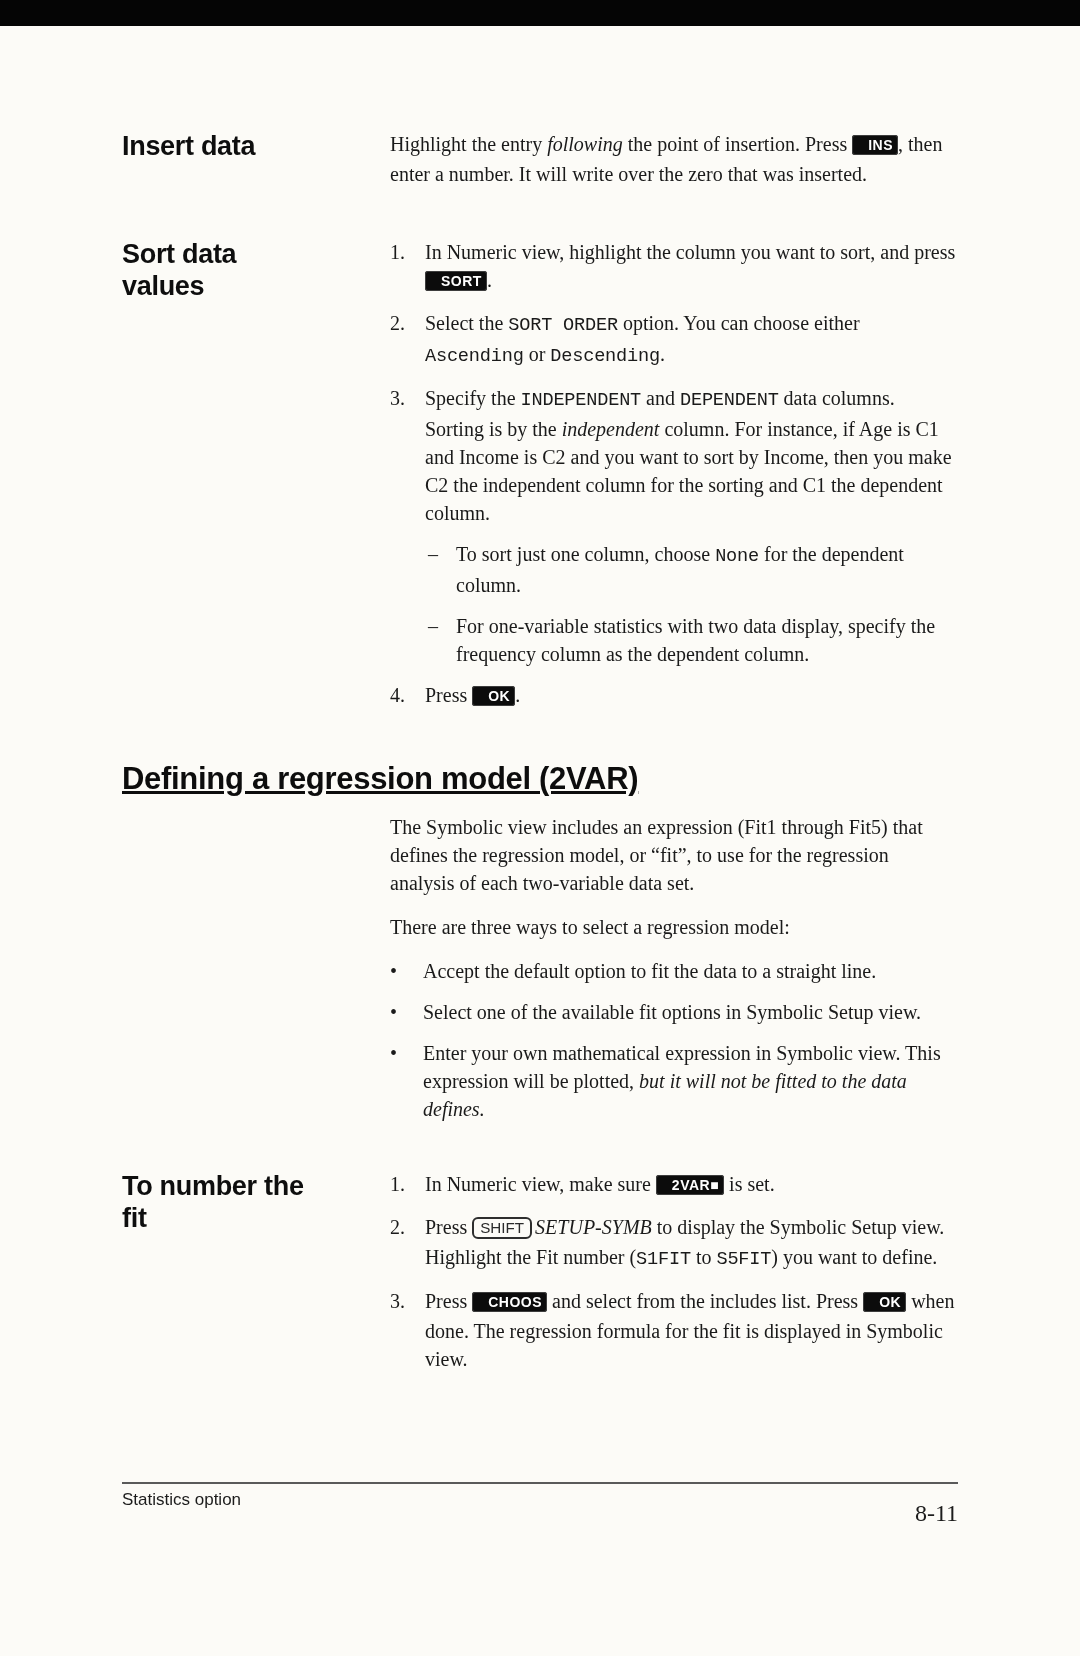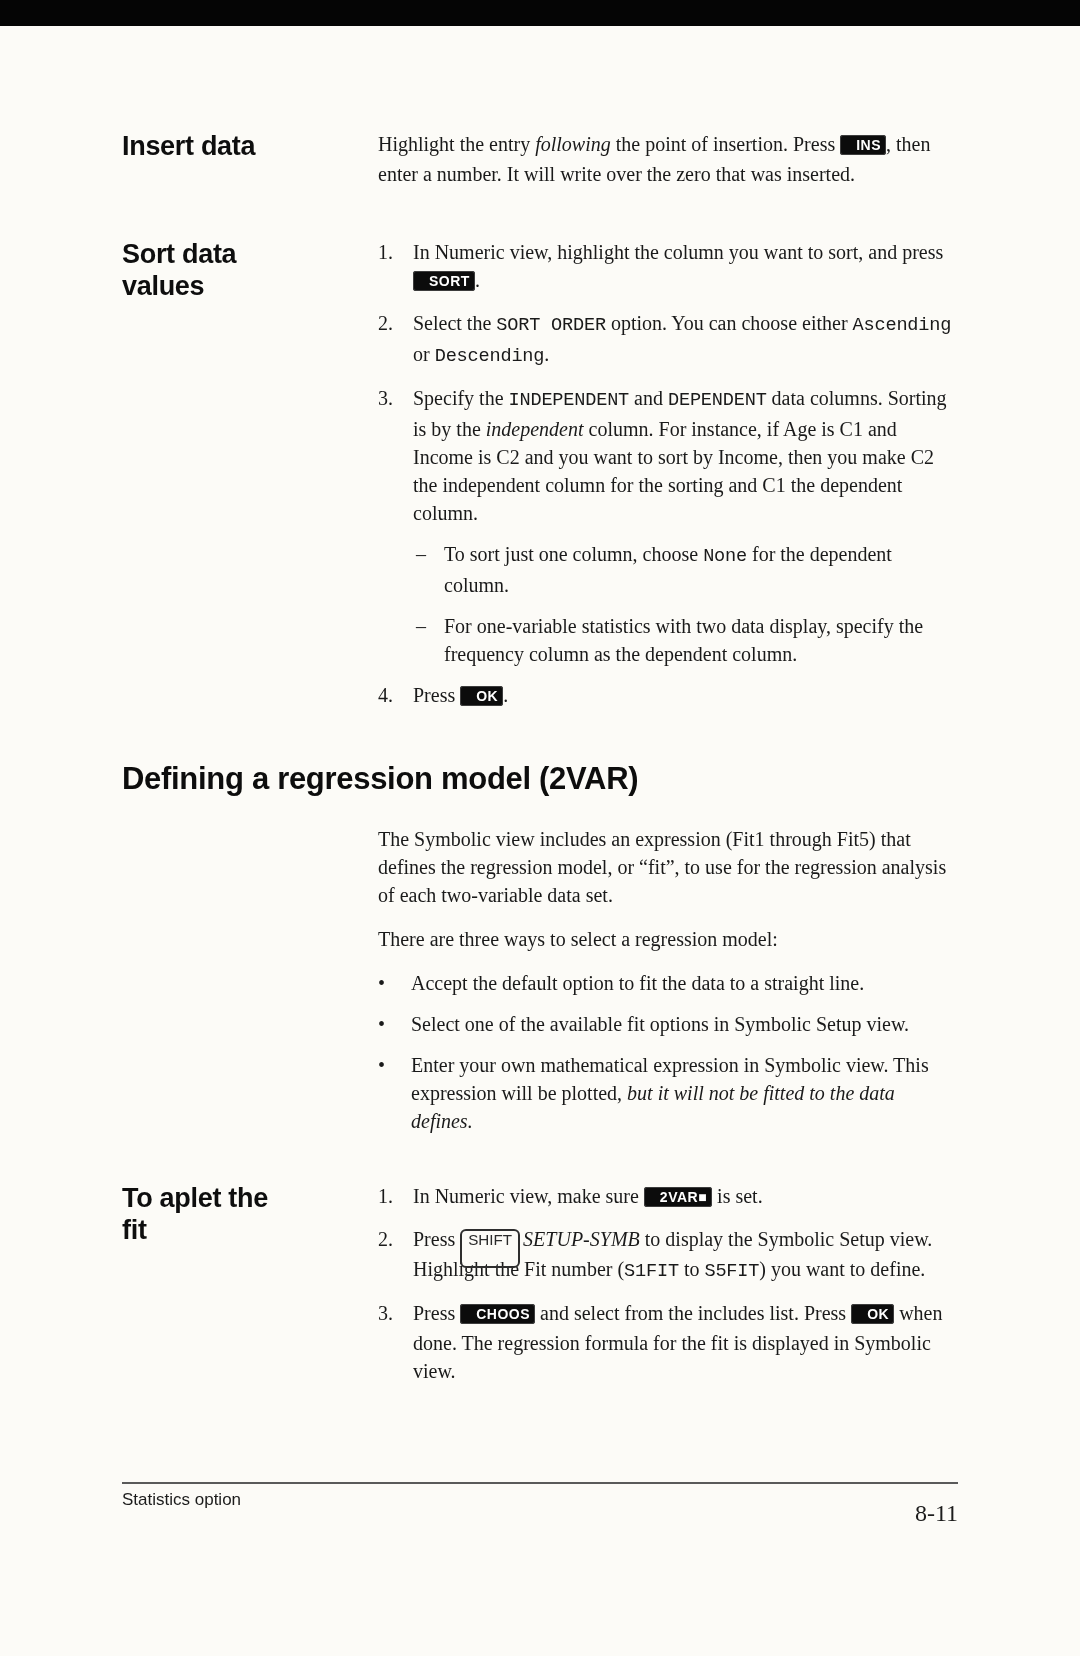--- a/index.html
+++ b/index.html
@@ -22,50 +22,51 @@
   .sidehead {
     font-family:"Liberation Sans", sans-serif;
     font-weight:bold; font-size:27px; line-height:1.18;
     letter-spacing:-0.3px; color:#0e0e0e;
     padding-top:1px;
   }
   .bighead {
     font-family:"Liberation Sans", sans-serif;
     font-weight:bold; font-size:31px; line-height:1.12;
     letter-spacing:-0.3px; color:#0d0d0d;
-    margin:38px 0 28px 0;
+    margin:38px 0 16px 0;
+    text-decoration:underline;
   }
   .body {
     font-family:"Liberation Serif", serif;
     font-size:20px; line-height:28px;
   }
   .para { margin:0 0 16px 0; }
   .numitem { display:grid; grid-template-columns:35px 1fr; margin:0 0 13px 0; }
   .subitem { display:grid; grid-template-columns:28px 1fr; margin:13px 0 13px 38px; }
   .bullitem { display:grid; grid-template-columns:33px 1fr; margin:0 0 13px 0; }
   .num, .marker { font-family:"Liberation Serif", serif; }
-  .sec { margin-bottom:34px; }
+  .sec { margin-bottom:34px;gap:12px; }
 
   
   .run.i { font-style:italic; }
   .run.m { font-family:"Liberation Mono", monospace; font-size:0.93em; letter-spacing:-0.2px; }
   .run.b {
     font-family:"Liberation Sans", sans-serif;
     font-weight:bold; font-size:0.70em;
     background:#0c0c0c; color:#ffffff;
     padding:2px 5px 2px 16px; border-radius:3px;
     box-shadow:inset 0 0 0 1px #3d3d3d;
     letter-spacing:0.5px; white-space:nowrap;
     position:relative; top:-1px;
   }
   .run.k {
     font-family:"Liberation Sans", sans-serif;
     font-size:0.76em; color:#2a2a2a;
     border:2px solid #2e2e2e; border-radius:6px;
-    padding:0 6px 18px 6px; white-space:nowrap;
+    padding:0 6px 1px 6px; white-space:nowrap;
     margin-right:3px; position:relative; top:-1px;
   }
 
   .footer {
     position:absolute; left:122px; width:836px; top:1482px;
     font-family:"Liberation Sans", sans-serif;
   }
   .footer .rule { height:2px; background:#5a5a5a; margin-bottom:4px; }
   .footer .frow { display:flex; justify-content:space-between; align-items:flex-start; }
   .footer .fleft { font-size:17px; color:#1c1c1c; padding-top:2px; }
@@ -149,21 +150,21 @@
 
         <div class="bullitem">
           <span class="marker">•</span>
           <span class="itext"><span class="run t">Enter your own mathematical expression in Symbolic view. This expression will be plotted, </span><span class="run i">but it will not be fitted to the data defines.</span></span>
         </div>
       </div>
     </section>
 
     <section class="row sec">
       <div class="sidehead">
-        <div>To aplet the</div>
+        <div>To number the</div>
         <div>fit</div>
       </div>
       <div class="body">
 
         <div class="numitem">
           <span class="num">1.</span>
           <span class="itext"><span class="run t">In Numeric view, make sure </span><span class="run b">2VAR■</span><span class="run t"> is set.</span></span>
         </div>
 
         <div class="numitem">

